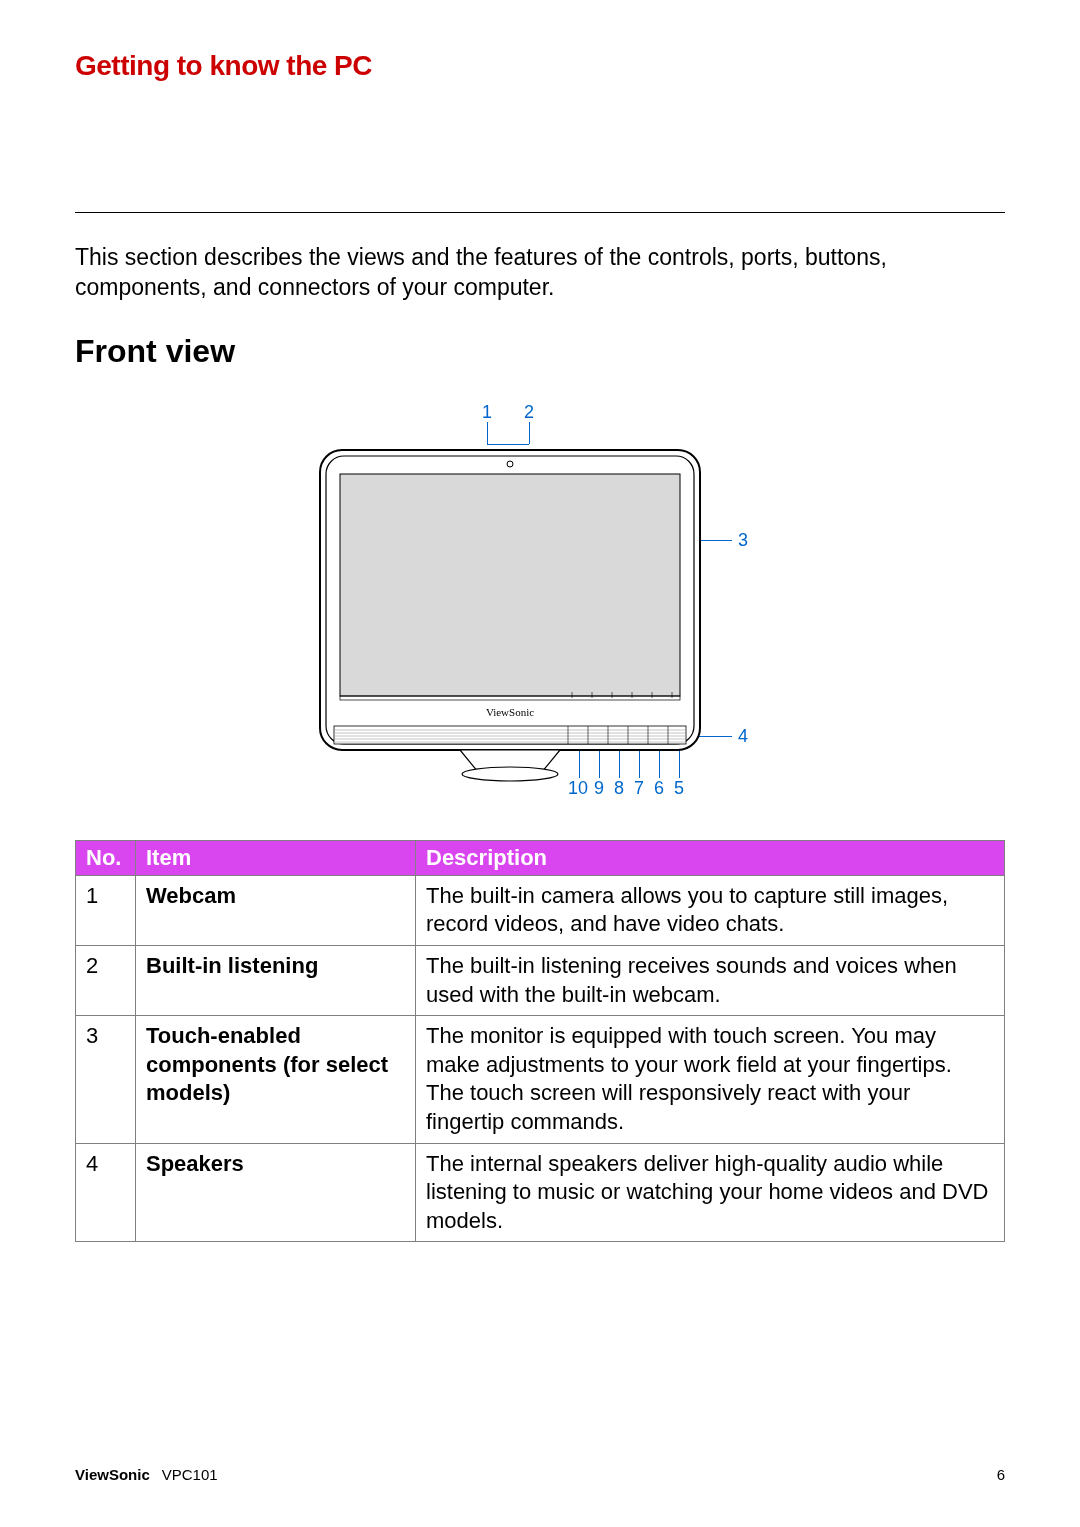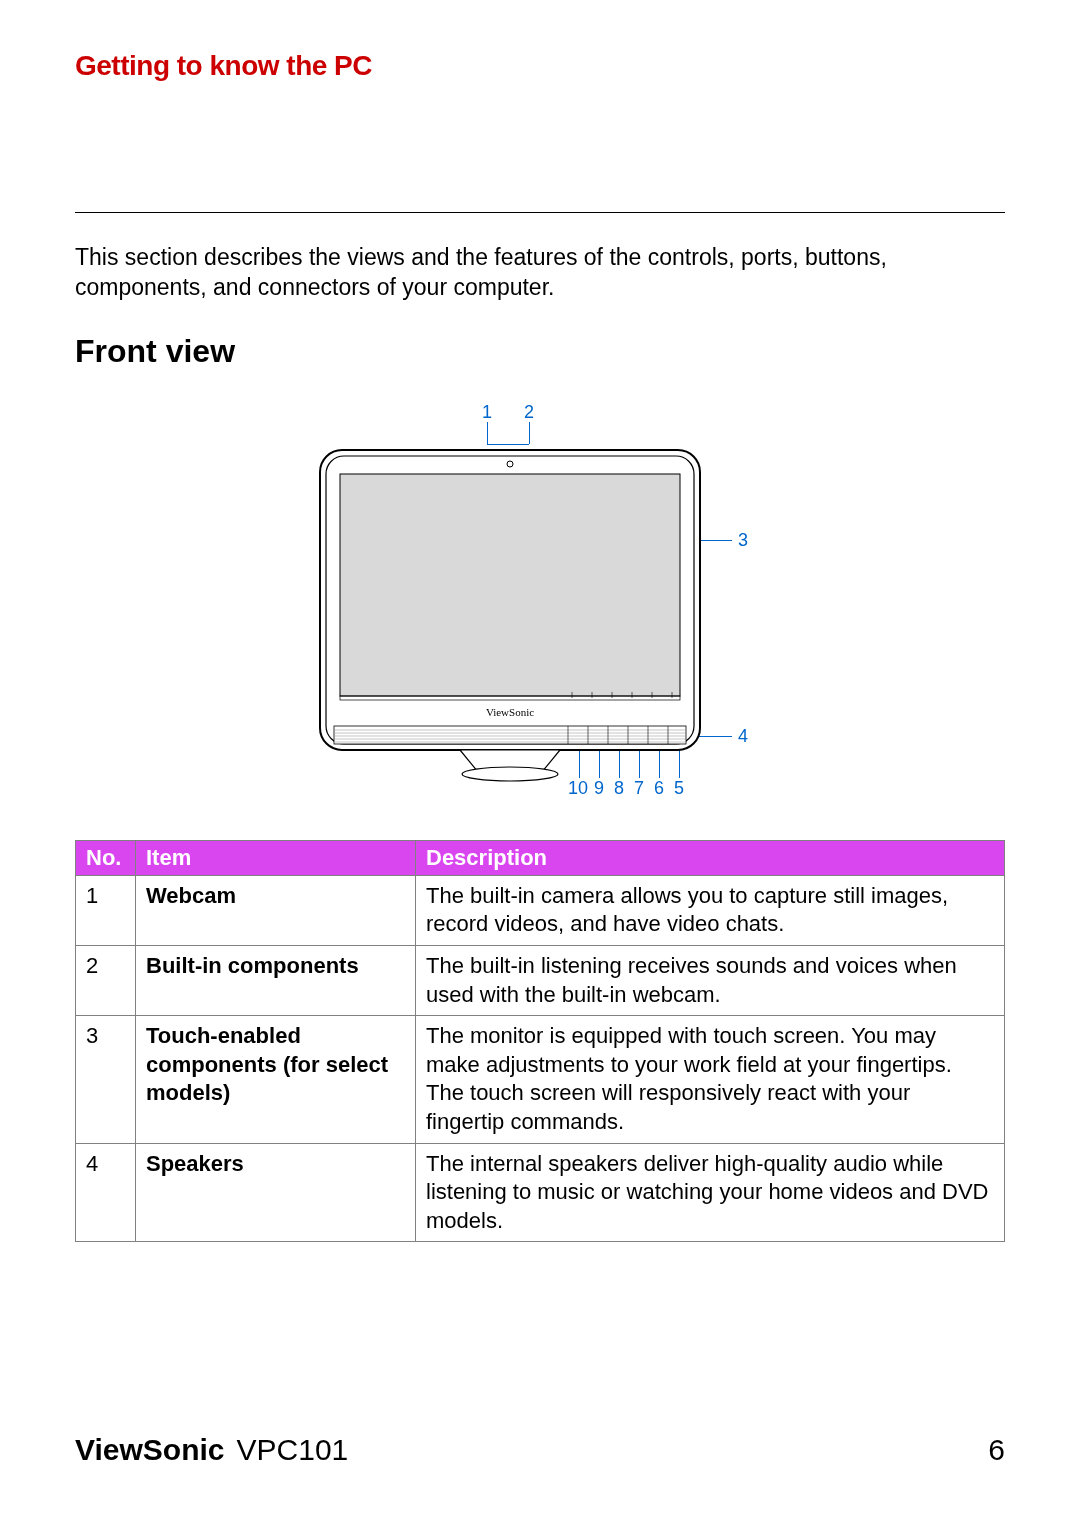--- a/index.html
+++ b/index.html
@@ -17,21 +17,21 @@
   .callout-line-h { height: 1px; }
   .callout-line-v { width: 1px; }
   .monitor-svg { display: block; }
 
   table.feature { width: 100%; border-collapse: collapse; margin-top: 10px; font-size: 22px; }
   table.feature th { background: #d946ef; color: #fff; text-align: left; font-weight: bold; padding: 4px 10px; border: 1px solid #808080; }
   table.feature td { border: 1px solid #808080; padding: 6px 10px; vertical-align: top; line-height: 1.3; }
   table.feature td.no { width: 60px; }
   table.feature td.item { width: 280px; font-weight: bold; }
 
-  .footer { position: absolute; bottom: 60px; left: 75px; right: 75px; display: flex; justify-content: space-between; font-size: 30px; }
+  .footer { position: absolute; bottom: 44px; left: 75px; right: 75px; display: flex; justify-content: space-between; font-size: 15px; }
   .footer .brand { font-weight: bold; }
   .footer .model { font-weight: normal; margin-left: 12px; }
 </style>
 </head>
 <body>
 
 <div class="page">
   <h1 class="main-title">Getting to know the PC</h1>
   <hr class="hr">
   <p class="section-desc">This section describes the views and the features of the controls, ports, buttons, components, and connectors of your computer.</p>
@@ -123,21 +123,21 @@
       </tr>
     </thead>
     <tbody>
       <tr>
         <td class="no">1</td>
         <td class="item">Webcam</td>
         <td>The built-in camera allows you to capture still images, record videos, and have video chats.</td>
       </tr>
       <tr>
         <td class="no">2</td>
-        <td class="item">Built-in components</td>
+        <td class="item">Built-in listening</td>
         <td>The built-in listening receives sounds and voices when used with the built-in webcam.</td>
       </tr>
       <tr>
         <td class="no">3</td>
         <td class="item">Touch-enabled components (for select models)</td>
         <td>The monitor is equipped with touch screen. You may make adjustments to your work field at your fingertips. The touch screen will responsively react with your fingertip commands.</td>
       </tr>
       <tr>
         <td class="no">4</td>
         <td class="item">Speakers</td>

